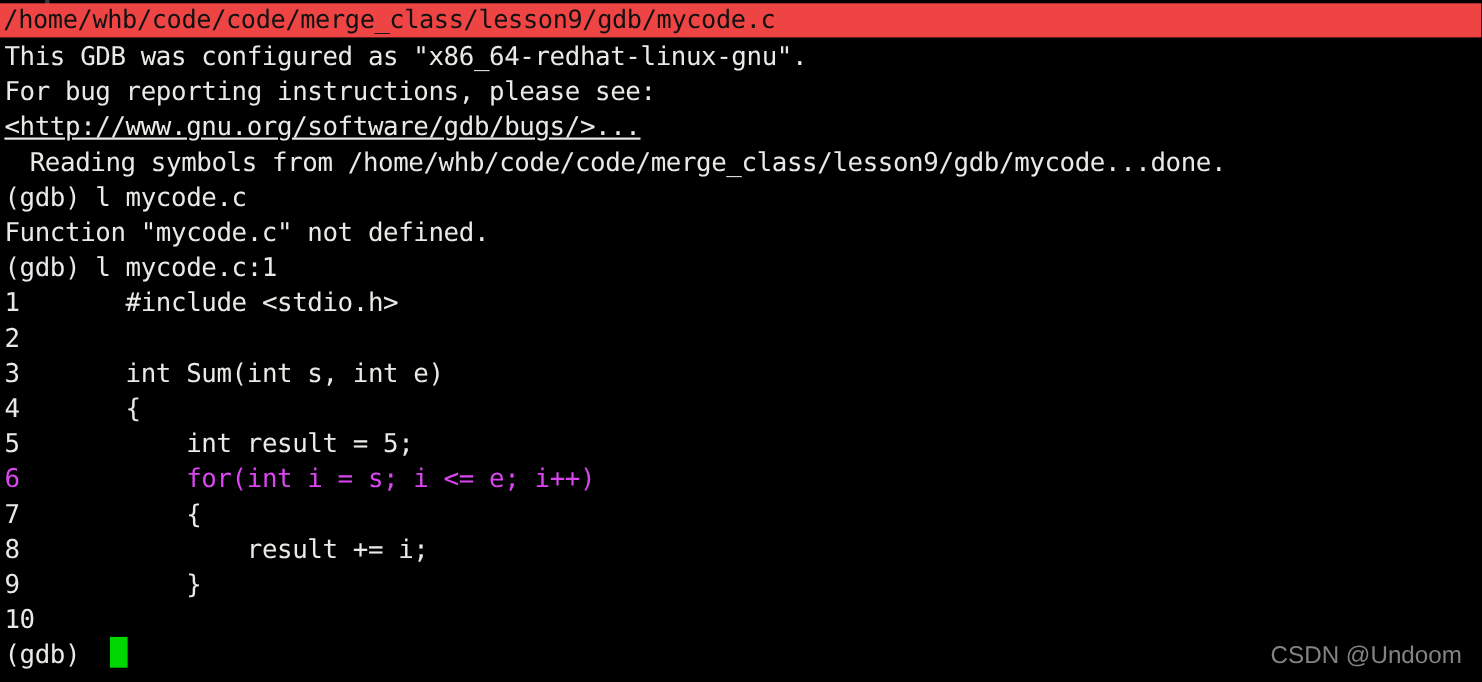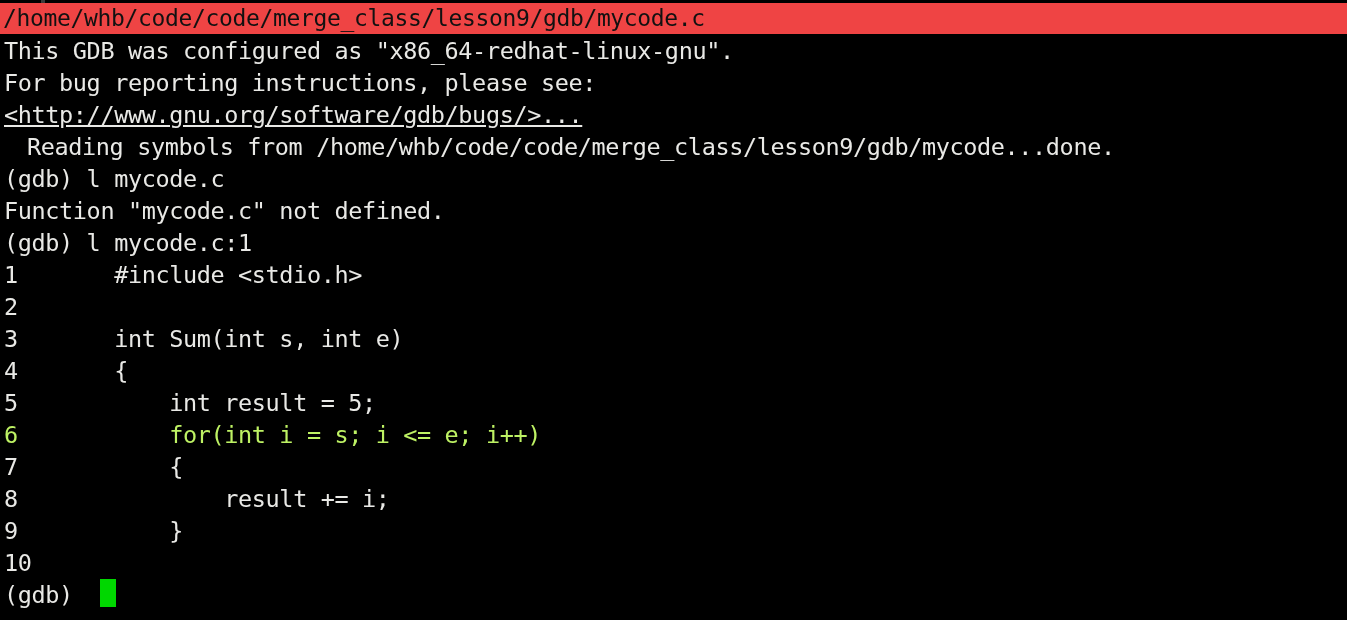--- a/index.html
+++ b/index.html
@@ -121,26 +121,27 @@
     <div class="tline" style="color: rgb(233, 233, 230); padding-left: 27px;">Reading symbols from /home/whb/code/code/merge_class/lesson9/gdb/mycode...done.</div>
     <div class="tline" style="color: rgb(233, 233, 230);">(gdb) l mycode.c</div>
     <div class="tline" style="color: rgb(233, 233, 230);">Function "mycode.c" not defined.</div>
     <div class="tline" style="color: rgb(233, 233, 230);">(gdb) l mycode.c:1</div>
 
     <div class="tline codeline" style="color: rgb(233, 233, 230);"><span class="lno">1       </span><span class="csrc">#include &lt;stdio.h&gt;</span></div>
     <div class="tline codeline" style="color: rgb(233, 233, 230);"><span class="lno">2       </span><span class="csrc"></span></div>
     <div class="tline codeline" style="color: rgb(233, 233, 230);"><span class="lno">3       </span><span class="csrc">int Sum(int s, int e)</span></div>
     <div class="tline codeline" style="color: rgb(233, 233, 230);"><span class="lno">4       </span><span class="csrc">{</span></div>
     <div class="tline codeline" style="color: rgb(233, 233, 230);"><span class="lno">5       </span><span class="csrc">    int result = 5;</span></div>
-    <div class="tline codeline" style="color: #bef264;"><span class="lno">6       </span><span class="csrc">    for(int i = s; i &lt;= e; i++)</span></div>
+    <div class="tline codeline" style="color: #d946ef;"><span class="lno">6       </span><span class="csrc">    for(int i = s; i &lt;= e; i++)</span></div>
     <div class="tline codeline" style="color: rgb(233, 233, 230);"><span class="lno">7       </span><span class="csrc">    {</span></div>
     <div class="tline codeline" style="color: rgb(233, 233, 230);"><span class="lno">8       </span><span class="csrc">        result += i;</span></div>
     <div class="tline codeline" style="color: rgb(233, 233, 230);"><span class="lno">9       </span><span class="csrc">    }</span></div>
     <div class="tline codeline" style="color: rgb(233, 233, 230);"><span class="lno">10      </span><span class="csrc"></span></div>
 
     <div class="tline" style="color: rgb(233, 233, 230);">(gdb) </div>
 
   </div>
 
   <div id="cursor" style="background: rgb(0, 215, 0);"></div>
 
+  <div id="watermark" style="color: rgb(155, 155, 155);">CSDN @Undoom</div>
 
 </div>
 
 </body></html>

